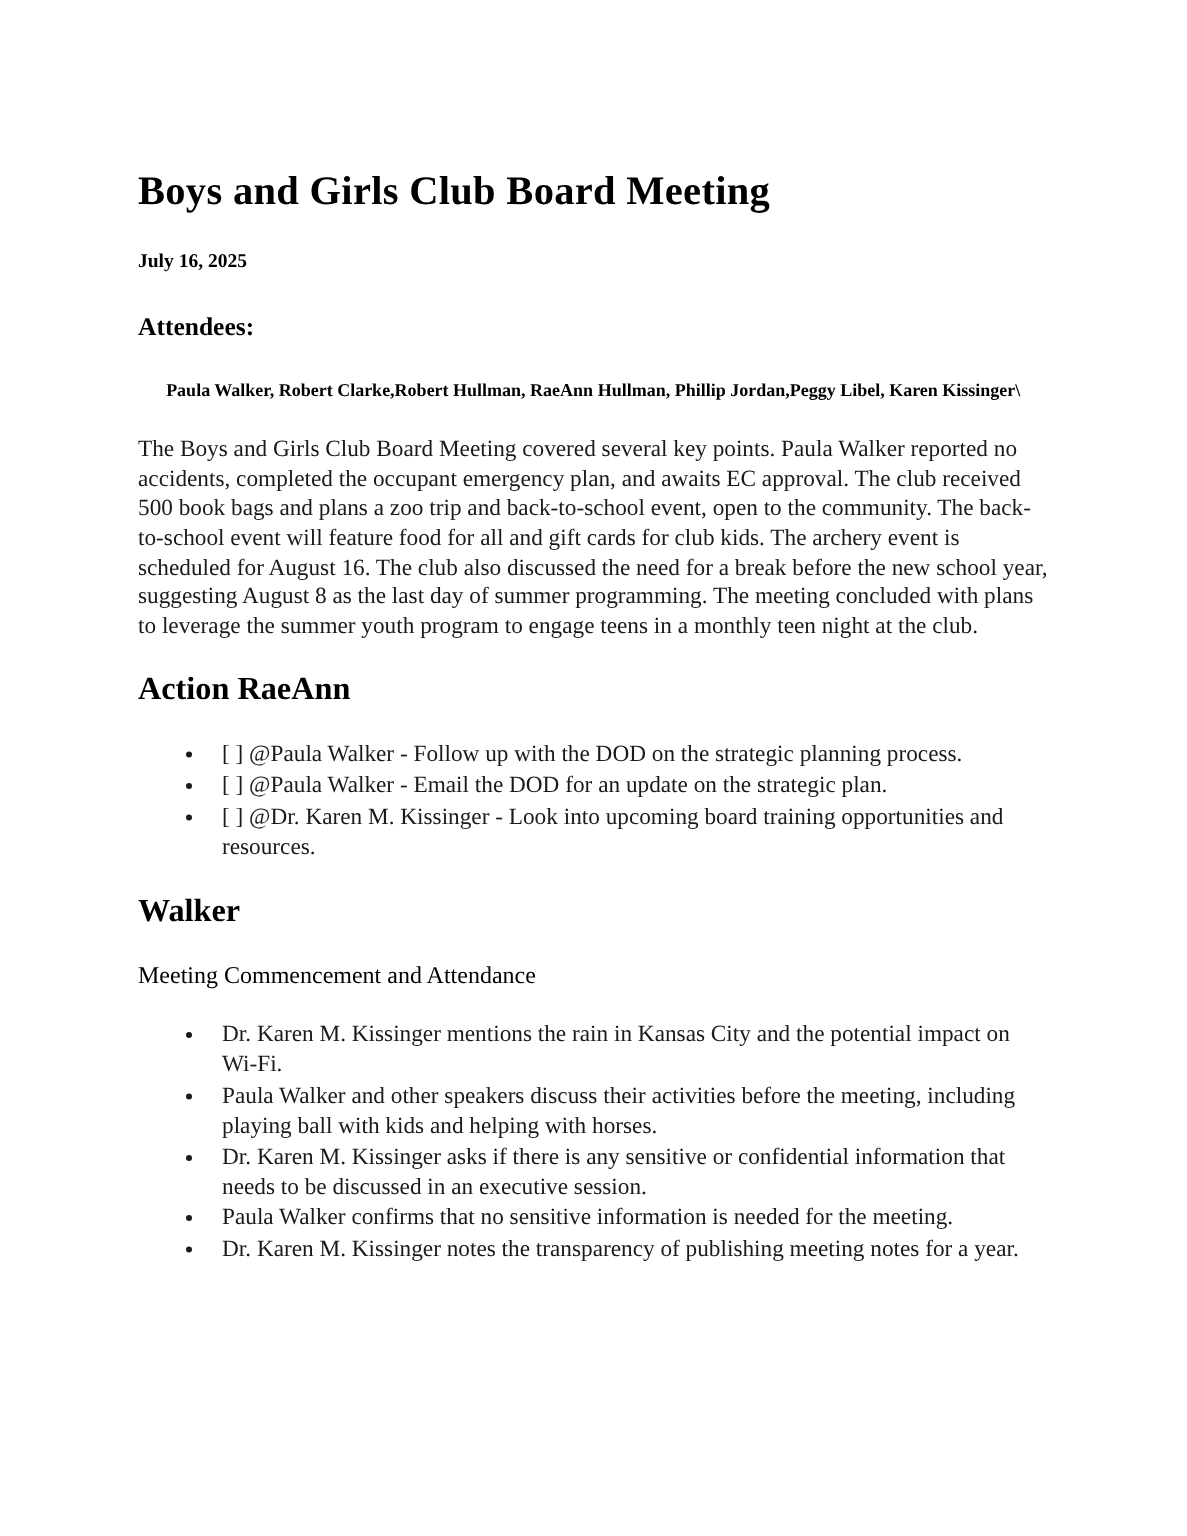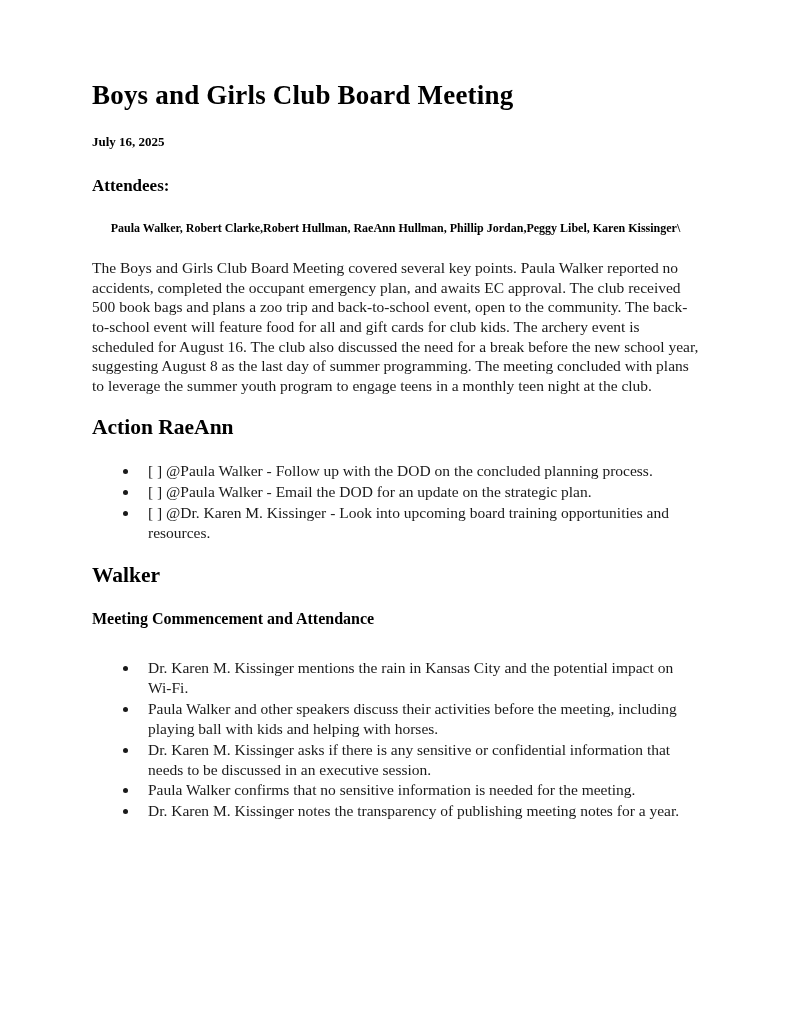--- a/index.html
+++ b/index.html
@@ -8,21 +8,21 @@
     width: 791px;
     height: 1024px;
     background: #ffffff;
     font-family: "Liberation Serif", "DejaVu Serif", serif;
     color: #1a1a1a;
     overflow: hidden;
   }
   .page {
     width: 791px;
     height: 976px;
-    padding: 80px 92px 0 92px;
+    padding: 112px 92px 0 92px;
   }
   h1.doc-title {
     font-size: 27px;
     font-weight: bold;
     color: #000000;
     margin: 0 0 23px 0;
     line-height: 1.15;
     letter-spacing: 0.2px;
   }
   .doc-date {
@@ -55,23 +55,23 @@
   }
   h2.section-heading {
     font-size: 21.5px;
     font-weight: bold;
     color: #000000;
     margin: 0 0 21px 0;
     line-height: 1.2;
   }
   h3.subsection-heading {
     font-size: 16px;
-    font-weight: bold;
+    font-weight: normal;
     color: #000000;
-    margin: 0 0 29px 0;
+    margin: 0 0 19px 0;
     line-height: 1.25;
   }
   ul.doc-list {
     margin: 0 0 20px 0;
     padding: 0 0 0 47px;
     list-style-type: disc;
   }
   ul.doc-list li {
     font-size: 15.5px;
     line-height: 1.28;
@@ -91,21 +91,21 @@
 
   <div class="attendees-label">Attendees:</div>
 
   <div class="attendees-names">Paula Walker, Robert Clarke,Robert Hullman, RaeAnn Hullman, Phillip Jordan,Peggy Libel, Karen Kissinger\</div>
 
   <p class="summary-paragraph">The Boys and Girls Club Board Meeting covered several key points. Paula Walker reported no accidents, completed the occupant emergency plan, and awaits EC approval. The club received 500 book bags and plans a zoo trip and back-to-school event, open to the community. The back-to-school event will feature food for all and gift cards for club kids. The archery event is scheduled for August 16. The club also discussed the need for a break before the new school year, suggesting August 8 as the last day of summer programming. The meeting concluded with plans to leverage the summer youth program to engage teens in a monthly teen night at the club.</p>
 
   <h2 class="section-heading">Action RaeAnn</h2>
 
   <ul class="doc-list">
-    <li>[ ] @Paula Walker - Follow up with the DOD on the concluded planning process.</li>
+    <li>[ ] @Paula Walker - Follow up with the DOD on the strategic planning process.</li>
     <li>[ ] @Paula Walker - Email the DOD for an update on the strategic plan.</li>
     <li>[ ] @Dr. Karen M. Kissinger - Look into upcoming board training opportunities and resources.</li>
   </ul>
 
   <h2 class="section-heading">Walker</h2>
 
   <h3 class="subsection-heading">Meeting Commencement and Attendance</h3>
 
   <ul class="doc-list">
     <li>Dr. Karen M. Kissinger mentions the rain in Kansas City and the potential impact on Wi-Fi.</li>

